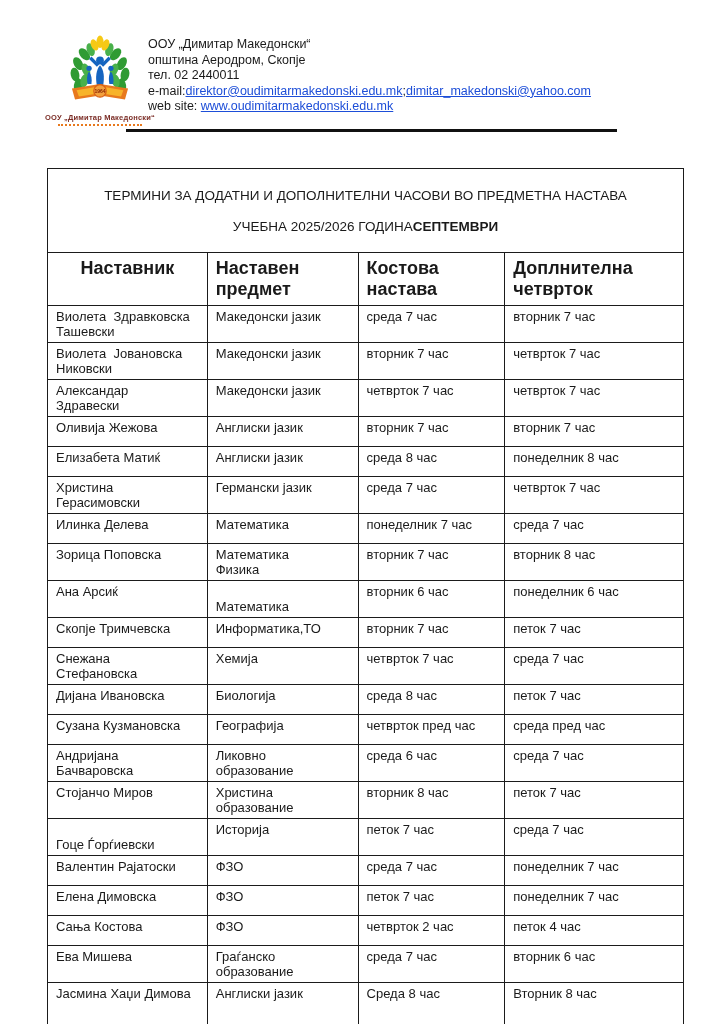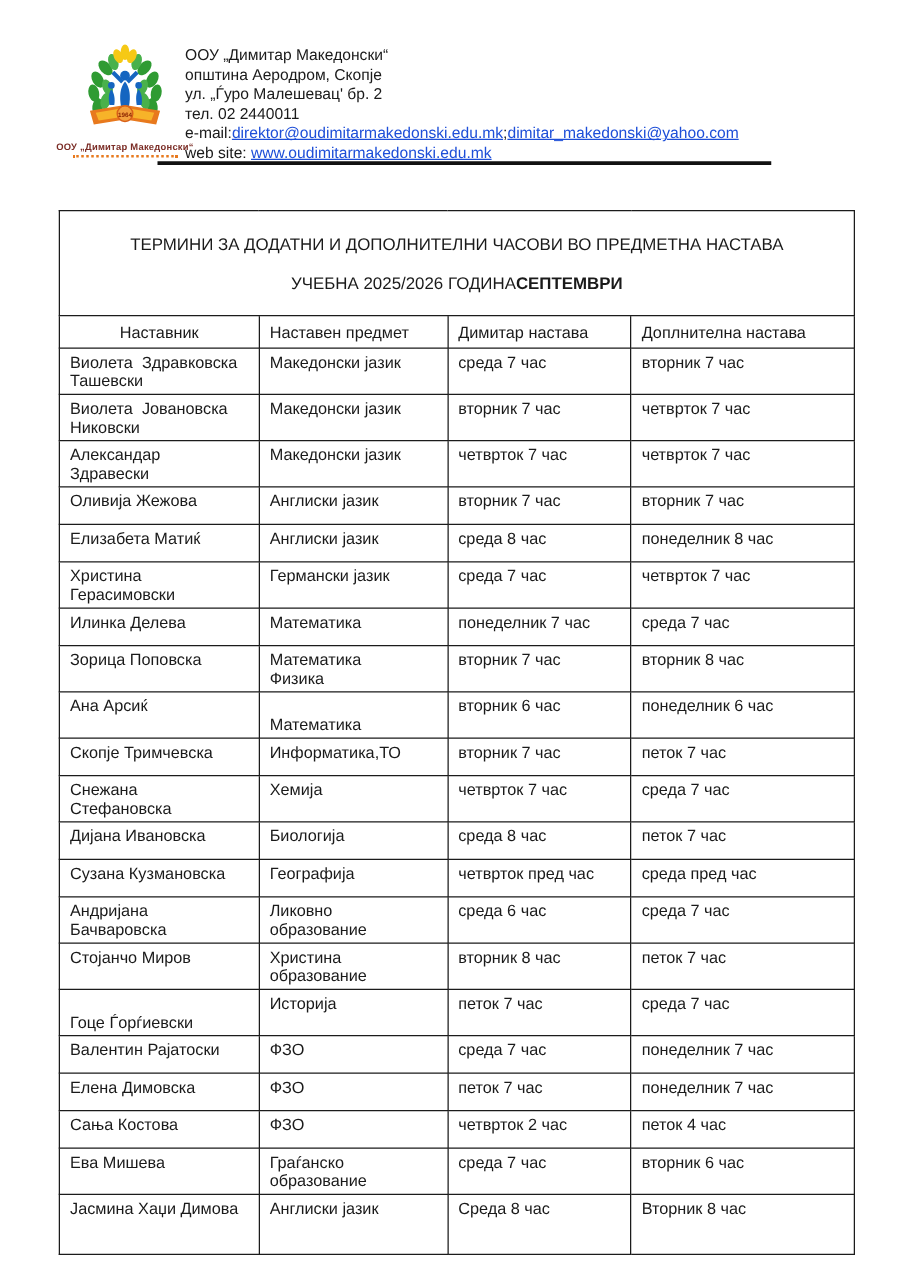--- a/index.html
+++ b/index.html
@@ -48,21 +48,21 @@
     text-align:left;
   }
   .title-cell {
     text-align:center !important;
     font-size:13.5px;
     padding:4px 6px 5px 6px;
     line-height:17px;
   }
   .title-bold { font-weight:bold; }
   th.col-h {
-    font-size:13px; font-weight:normal;
+    font-size:18px; font-weight:bold;
     padding:5px 8px; height:18px;
   }
   th.col-h:first-child { text-align:center; }
   table.schedule td {
     height:30px;
     padding:3px 8px 2px 8px;
     white-space:pre-line;
     line-height:15.5px;
   }
   table.schedule tr:last-child td { height:48px; }
@@ -118,21 +118,20 @@
         <text x="50" y="76" font-size="6.5" text-anchor="middle" fill="#8b2500" font-family="Liberation Sans, sans-serif" font-weight="bold">1964</text>
       </g>
     </svg>
     <div class="logo-caption">ООУ „Димитар Македонски“</div>
     <div class="logo-subcaption"></div>
   </div>
 
   <div class="head-text">
     <div>ООУ „Димитар Македонски“</div>
     <div>општина Аеродром, Скопје</div>
-    <div>ул. „Ѓуро Малешевац' бр. 2</div>
     <div>тел. 02 2440011</div>
     <div><span>e-mail:</span><a href="#">direktor@oudimitarmakedonski.edu.mk</a><span>;</span><a href="#">dimitar_makedonski@yahoo.com</a></div>
     <div><span>web site: </span><a href="#">www.oudimitarmakedonski.edu.mk</a></div>
   </div>
 
   <div class="header-divider"></div>
 
   <table class="schedule">
     <colgroup>
       <col style="width:160px">
@@ -143,22 +142,22 @@
     <thead>
       <tr>
         <td class="title-cell" colspan="4">
           <div>ТЕРМИНИ ЗА ДОДАТНИ И ДОПОЛНИТЕЛНИ ЧАСОВИ ВО ПРЕДМЕТНА НАСТАВА</div>
           <div><span>УЧЕБНА 2025/2026 ГОДИНА</span><span class="title-bold">СЕПТЕМВРИ</span></div>
         </td>
       </tr>
       <tr>
         <th class="col-h">Наставник</th>
         <th class="col-h">Наставен предмет</th>
-        <th class="col-h">Димитар настава</th>
-        <th class="col-h">Доплнителна настава</th>
+        <th class="col-h">Костова настава</th>
+        <th class="col-h">Доплнителна четврток</th>
       </tr>
     </thead>
     <tbody>
         <tr>
           <td>Виолета&nbsp; Здравковска
 Ташевски</td>
           <td>Македонски јазик</td>
           <td>среда 7 час</td>
           <td>вторник 7 час</td>
         </tr>

